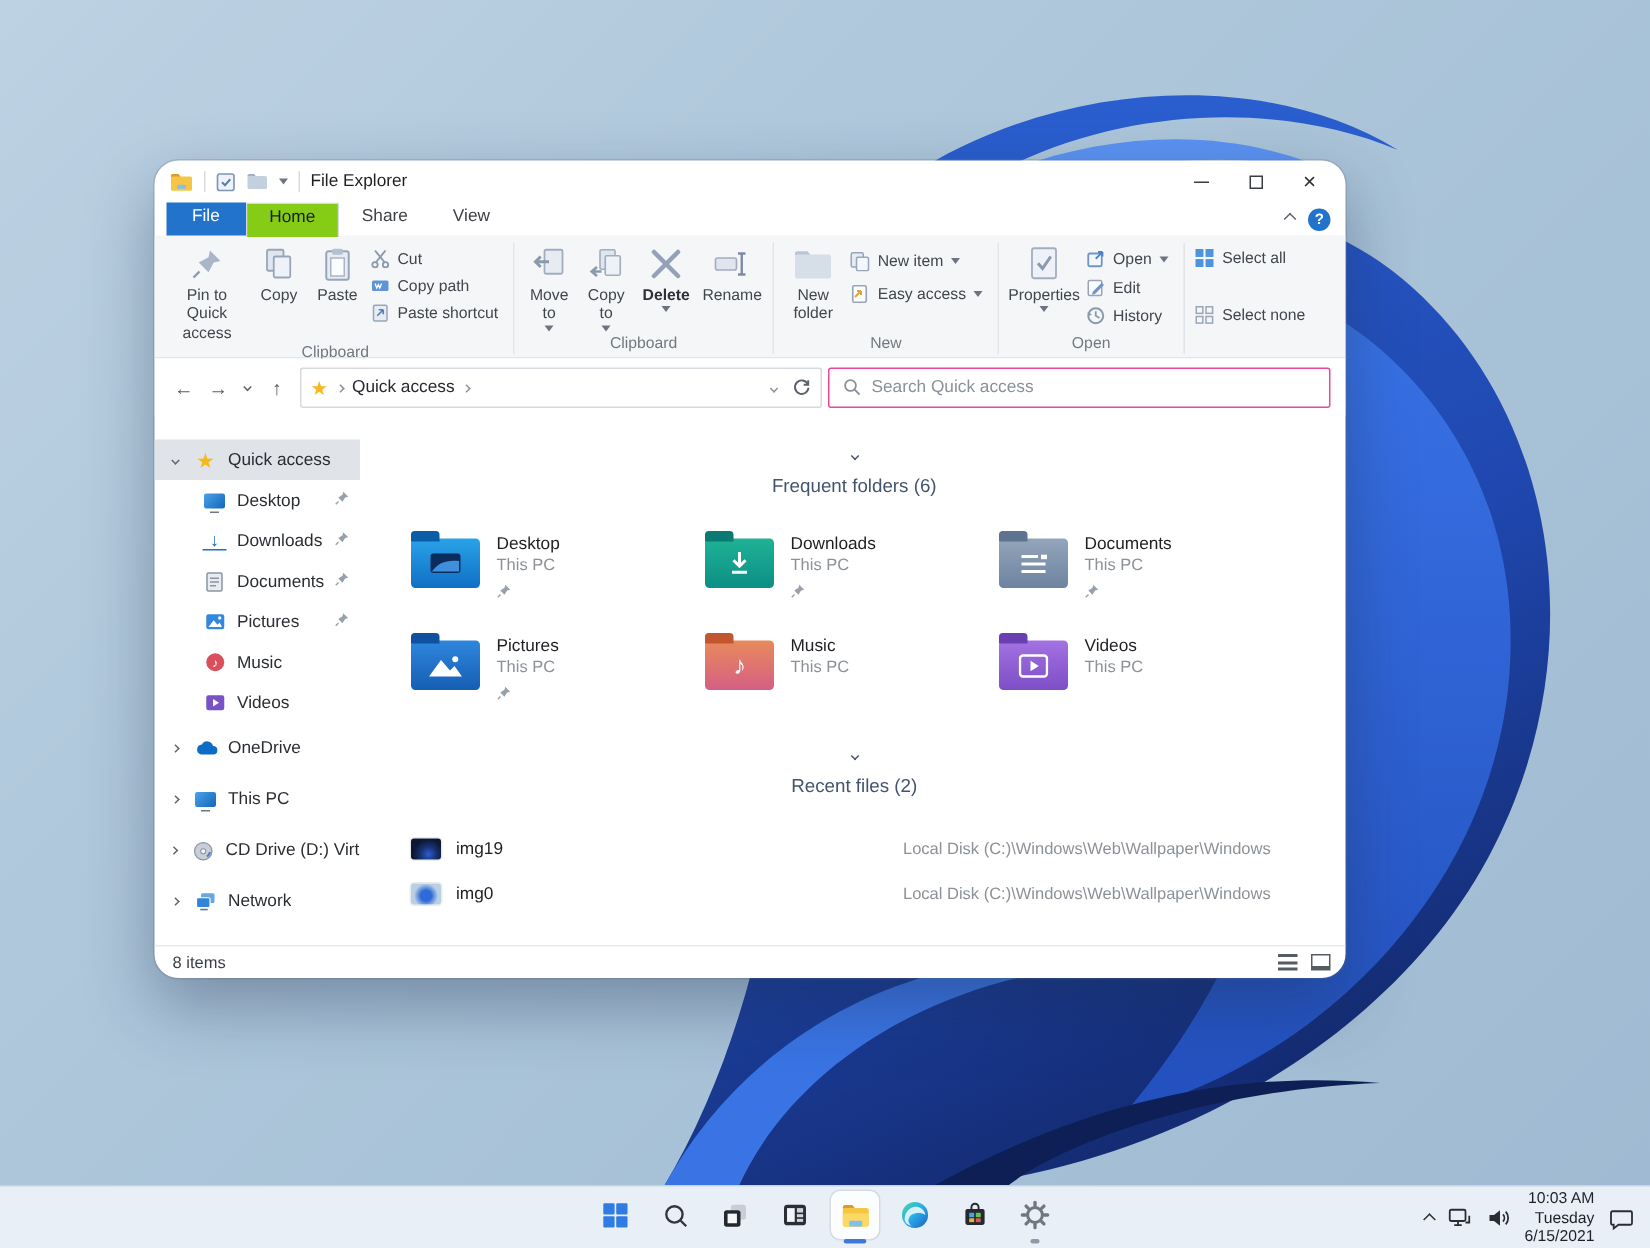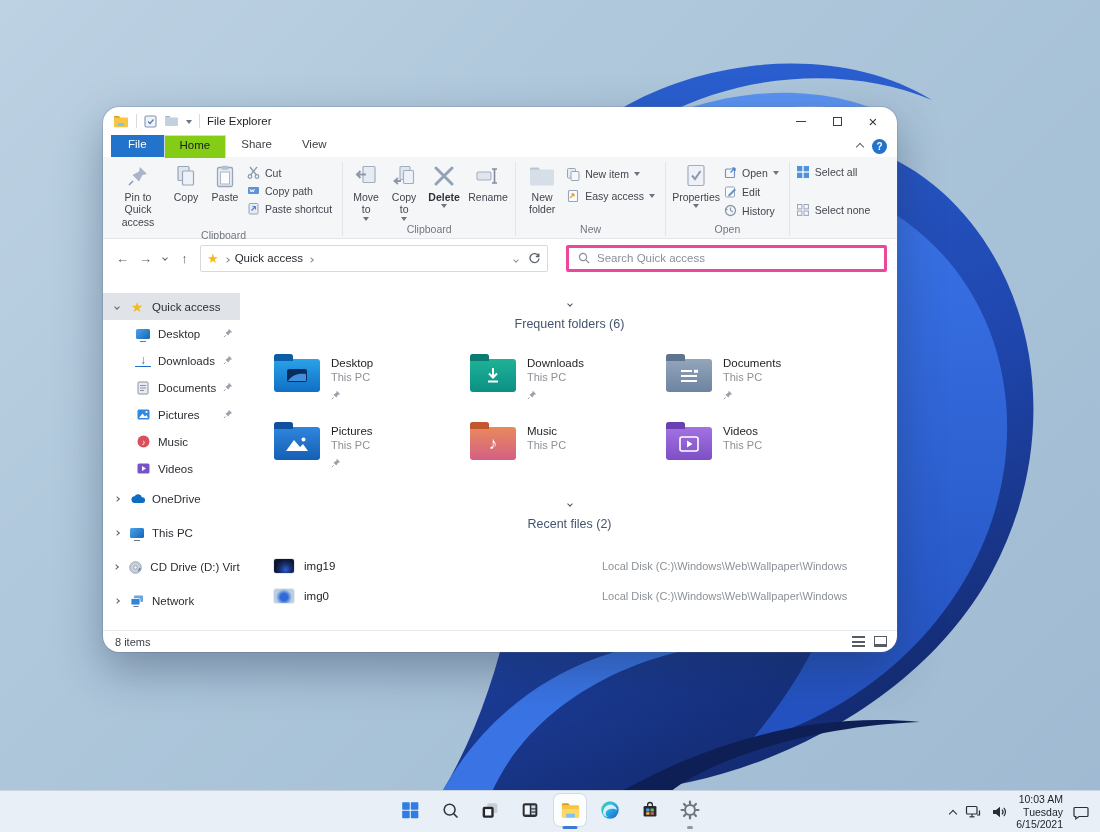--- a/index.html
+++ b/index.html
@@ -55,21 +55,21 @@
   .rbig.w { width:58px; }
   .rbig .ricon { height:26px; display:flex; align-items:center; justify-content:center; margin-bottom:2px; }
   .rcol { display:flex; flex-direction:column; justify-content:flex-start; padding-top:5px; gap:3px; }
   .rsmall { display:flex; align-items:center; gap:5px; font-size:10.5px; color:#41464d; padding:1px 6px 1px 2px; white-space:nowrap; }
 
   .addr-row { height:38px; display:flex; align-items:center; padding:0 10px 0 8px; flex:none; background:#fff; }
   .nav-btn { width:23px; height:24px; display:flex; align-items:center; justify-content:center; color:#5b6168; font-size:13px; }
   .addr-box { width:348px; height:27px; border:1px solid #d6d9dd; border-radius:2px; display:flex; align-items:center; padding:0 6px; gap:6px; font-size:11.5px; color:#26292e; margin-left:4px; }
   .addr-box .spacer { flex:1; }
   .star { color:#f5b91e; font-size:13px; line-height:1; }
-  .search-box { flex:1; height:27px; border:3px solid #ec4899; border-radius:2px; display:flex; align-items:center; padding:0 9px; gap:7px; margin-left:18px; }
+  .search-box { flex:1; height:27px; border:1px solid #ec4899; border-radius:2px; display:flex; align-items:center; padding:0 9px; gap:7px; margin-left:4px; }
   .search-box input { border:none; outline:none; flex:1; font-size:11.5px; font-family:"Liberation Sans",sans-serif; color:#33373c; background:transparent; }
   .search-box input::placeholder { color:#8a9099; }
 
   .body-row { flex:1; display:flex; min-height:0; }
   .sidebar { width:137px; flex:none; padding-top:16px; font-size:11.5px; color:#2a2e33; }
   .sb-item { height:27px; display:flex; align-items:center; padding-left:9px; gap:7px; }
   .sb-item.child { padding-left:32px; }
   .sb-item.sel { background:#e0e4e9; }
   .sb-item.grp { height:34px;align-items:center; }
   .sb-chev { width:10px; color:#5f656d; display:flex; justify-content:center; }

